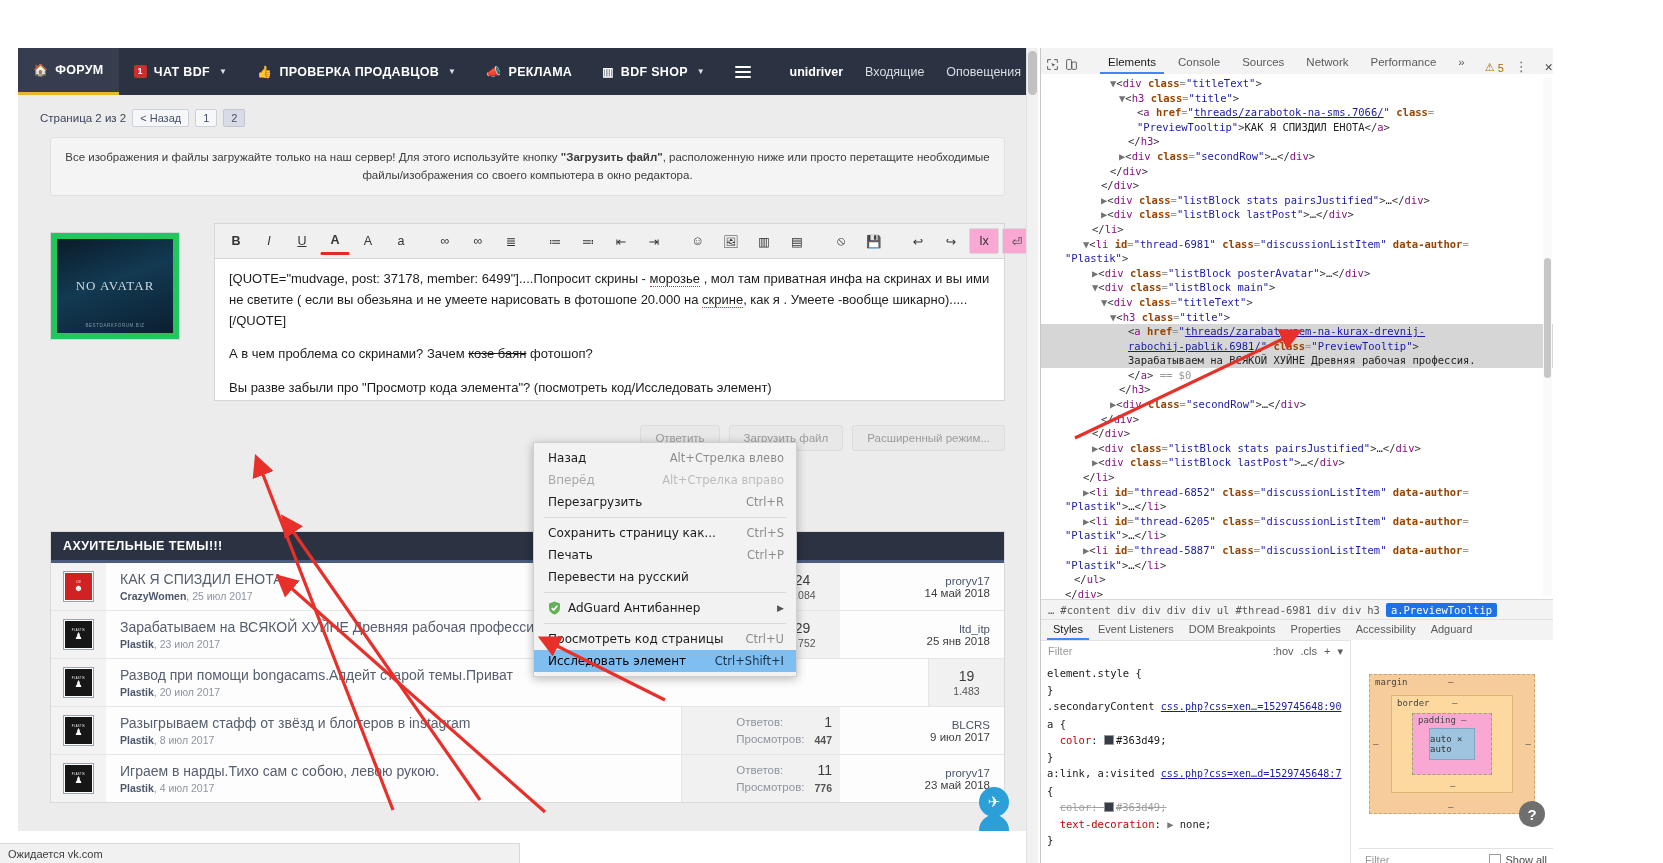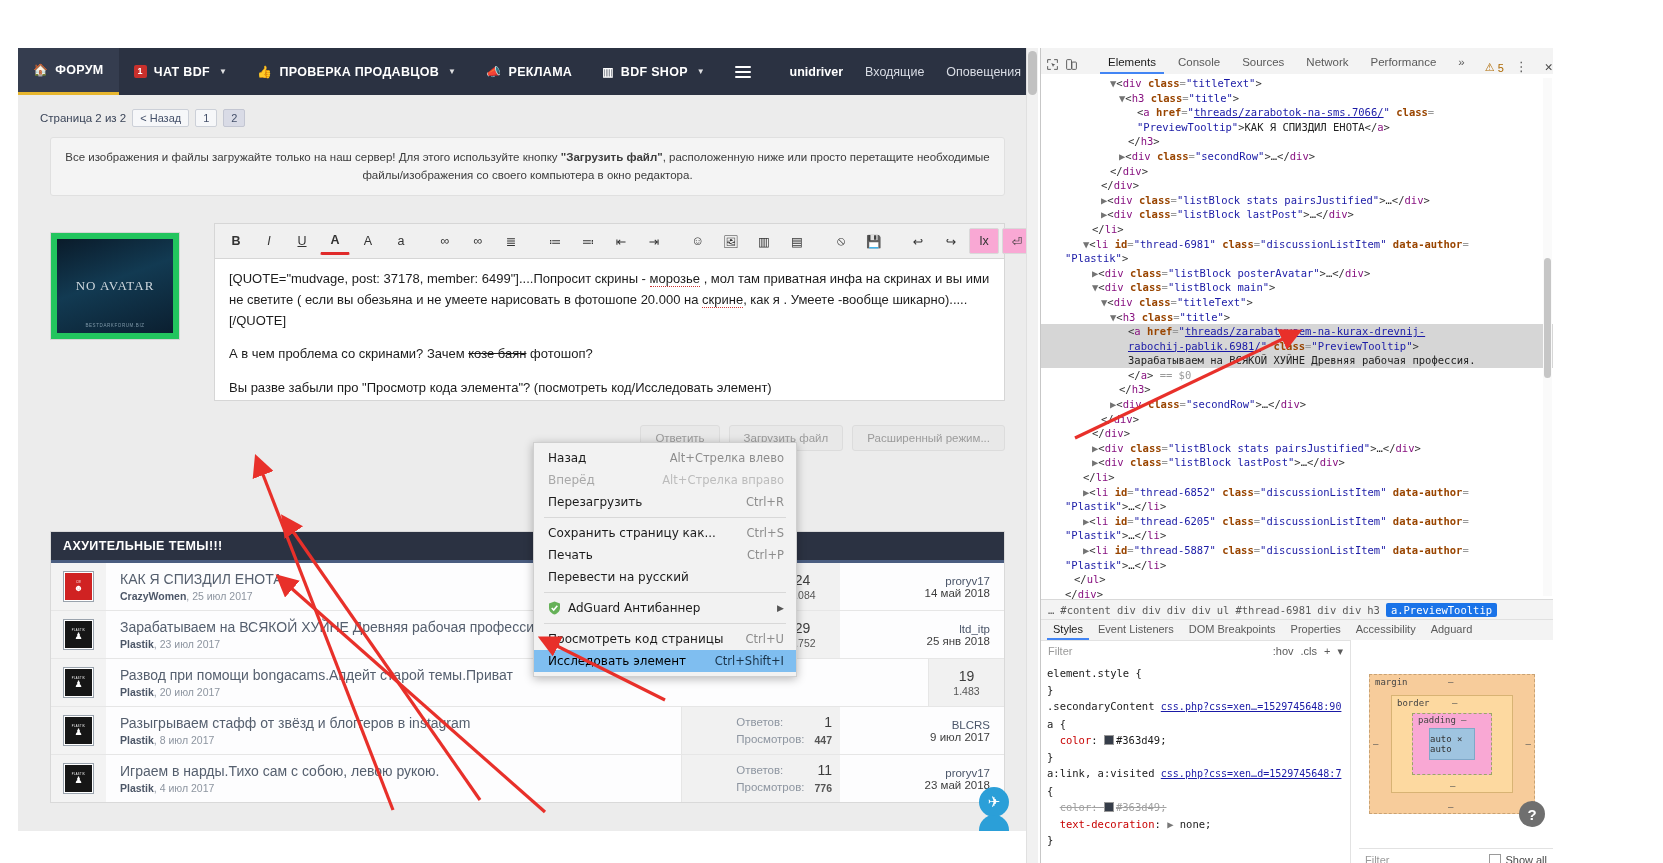--- a/index.html
+++ b/index.html
@@ -645,20 +645,21 @@
       <span>Filter</span>
       <span class="sa">
         <span class="cbx"></span>
         <span>Show all</span>
       </span>
     </div>
 
     <div class="help">?</div>
   </div>
 
+  <div class="status">Ожидается vk.com</div>
 
   <svg class="arrows">
     <defs>
       <marker id="ah" markerWidth="7" markerHeight="7" refX="1" refY="3.5" orient="auto">
         <polygon points="0,0 7,3.5 0,7" fill="#e8302a"></polygon>
       </marker>
     </defs>
     <line x1="393" y1="810" x2="262" y2="472" stroke="#e8302a" stroke-width="3.2" marker-end="url(#ah)"></line>
     <line x1="480" y1="800" x2="292" y2="530" stroke="#e8302a" stroke-width="3.2" marker-end="url(#ah)"></line>
     <line x1="545" y1="812" x2="290" y2="587" stroke="#e8302a" stroke-width="3.2" marker-end="url(#ah)"></line>

